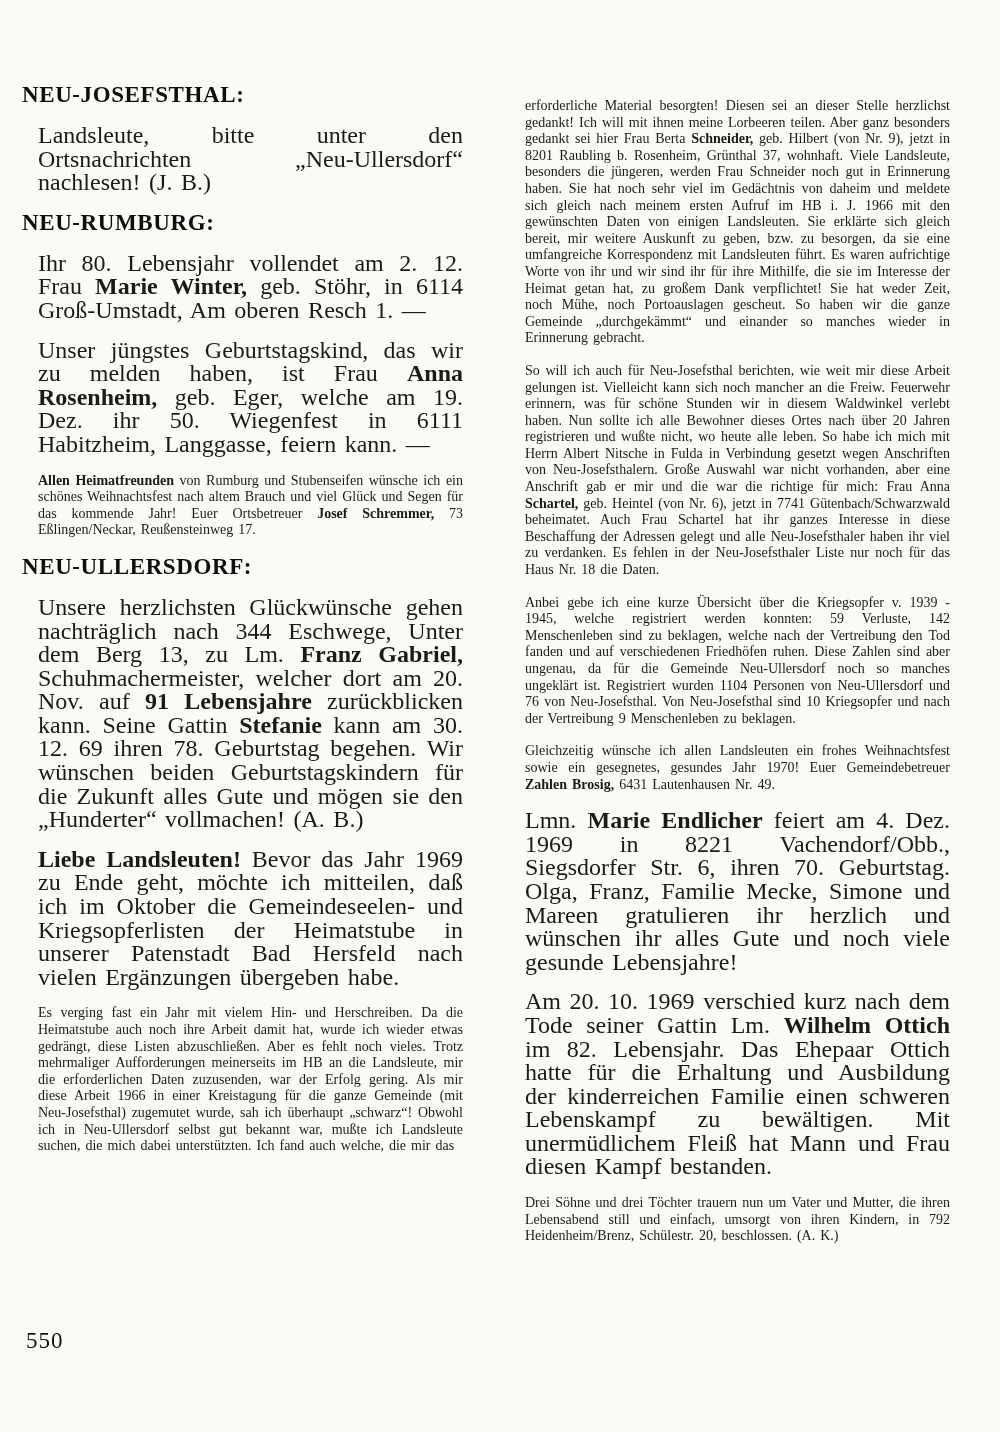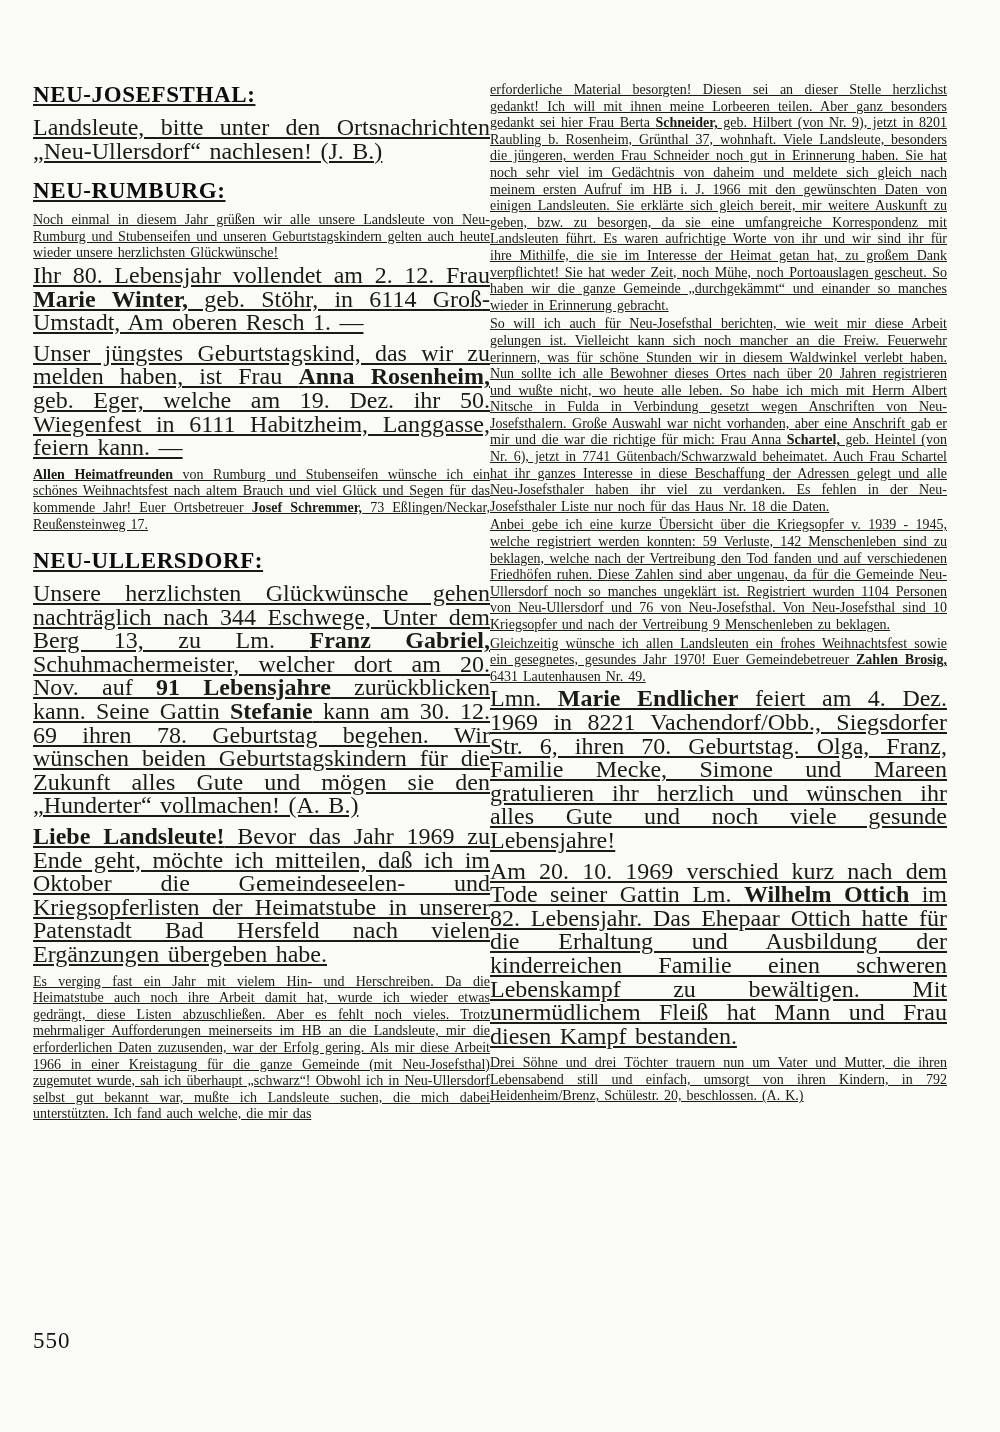--- a/index.html
+++ b/index.html
@@ -10,88 +10,87 @@
     width: 1000px;
     height: 1432px;
     background: #fafaf6;
     color: #1b1a17;
     font-family: "Liberation Serif", serif;
     overflow: hidden;
     position: relative;
   }
   .page {
     display: flex;
-    padding: 82px 24px 0 33px;
+    gap: 30px;
+    padding: 82px 24px 0 22px;
     box-sizing: border-box;
-    text-decoration: underline;
   }
   .col {
     width: 457px;
     flex: 0 0 457px;
   }
   h2 {
     font-family: "Liberation Serif", serif;
     font-size: 23px;
     font-weight: 700;
     letter-spacing: 0.6px;
     margin: 15px 0 8px 0;
     color: #0e0d0b;
   }
   section:first-child h2 { margin-top: 0; }
   p {
-    margin: 0;
+    margin: 16px;
     text-align: justify;
     text-justify: inter-word;
   }
   p.lg {
     font-size: 24px;
     line-height: 23.6px;
     word-spacing: 2.5px;
     margin-bottom: 7px;
   }
   p.sm {
     font-size: 14px;
     line-height: 16.6px;
     word-spacing: 1.5px;
     margin-bottom: 2px;
   }
   p b { font-weight: 700; }
   .page-number {
     position: absolute;
-    left: 33px;
+    left: 26px;
     top: 1328px;
     font-size: 23px;
     letter-spacing: 1px;
     color: #141311;
   }
 </style>
 </head>
 <body>
 
 <div class="page">
 
   <div class="col">
 
     <section>
       <h2>NEU-JOSEFSTHAL:</h2>
       <p class="lg"><span>Landsleute, bitte unter den Ortsnachrichten „Neu-Ullersdorf“ nachlesen! (J. B.)</span></p>
     </section>
 
     <section>
       <h2>NEU-RUMBURG:</h2>
-      <p class="sm"><span>Noch einmal in diesem Jahr grüßen wir alle unsere Landsleute von Neu-Rumburg und Stubenseifen und unseren Geburtstagskindern gelten auch heute wieder unsere herzlichsten Glückwünsche!</span></p>
       <p class="lg"><span>Ihr 80. Lebensjahr vollendet am 2. 12. Frau </span><b>Marie Winter,</b><span> geb. Stöhr, in 6114 Groß-Umstadt, Am oberen Resch 1. —</span></p>
       <p class="lg"><span>Unser jüngstes Geburtstagskind, das wir zu melden haben, ist Frau </span><b>Anna Rosenheim,</b><span> geb. Eger, welche am 19. Dez. ihr 50. Wiegenfest in 6111 Habitzheim, Langgasse, feiern kann. —</span></p>
       <p class="sm"><b>Allen Heimatfreunden</b><span> von Rumburg und Stubenseifen wünsche ich ein schönes Weihnachtsfest nach altem Brauch und viel Glück und Segen für das kommende Jahr! Euer Ortsbetreuer </span><b>Josef Schremmer,</b><span> 73 Eßlingen/Neckar, Reußensteinweg 17.</span></p>
     </section>
 
     <section>
       <h2>NEU-ULLERSDORF:</h2>
       <p class="lg"><span>Unsere herzlichsten Glückwünsche gehen nachträglich nach 344 Eschwege, Unter dem Berg 13, zu Lm. </span><b>Franz Gabriel,</b><span> Schuhmachermeister, welcher dort am 20. Nov. auf </span><b>91 Lebensjahre</b><span> zurückblicken kann. Seine Gattin </span><b>Stefanie</b><span> kann am 30. 12. 69 ihren 78. Geburtstag begehen. Wir wünschen beiden Geburtstagskindern für die Zukunft alles Gute und mögen sie den „Hunderter“ vollmachen! (A. B.)</span></p>
-      <p class="lg"><b>Liebe Landsleute!</b><span> Bevor das Jahr 1969 zu Ende geht, möchte ich mitteilen, daß ich im Oktober die Gemeindeseelen- und Kriegsopferlisten der Heimatstube in unserer Patenstadt Bad Hersfeld nach vielen Ergänzungen übergeben habe.</span></p>
+      <p class="lg"><b>Liebe Landsleuten!</b><span> Bevor das Jahr 1969 zu Ende geht, möchte ich mitteilen, daß ich im Oktober die Gemeindeseelen- und Kriegsopferlisten der Heimatstube in unserer Patenstadt Bad Hersfeld nach vielen Ergänzungen übergeben habe.</span></p>
       <p class="sm"><span>Es verging fast ein Jahr mit vielem Hin- und Herschreiben. Da die Heimatstube auch noch ihre Arbeit damit hat, wurde ich wieder etwas gedrängt, diese Listen abzuschließen. Aber es fehlt noch vieles. Trotz mehrmaliger Aufforderungen meinerseits im HB an die Landsleute, mir die erforderlichen Daten zuzusenden, war der Erfolg gering. Als mir diese Arbeit 1966 in einer Kreistagung für die ganze Gemeinde (mit Neu-Josefsthal) zugemutet wurde, sah ich überhaupt „schwarz“! Obwohl ich in Neu-Ullersdorf selbst gut bekannt war, mußte ich Landsleute suchen, die mich dabei unterstützten. Ich fand auch welche, die mir das</span></p>
     </section>
 
   </div>
 
   <div class="col">
 
     <section>
       <p class="sm"><span>erforderliche Material besorgten! Diesen sei an dieser Stelle herzlichst gedankt! Ich will mit ihnen meine Lorbeeren teilen. Aber ganz besonders gedankt sei hier Frau Berta </span><b>Schneider,</b><span> geb. Hilbert (von Nr. 9), jetzt in 8201 Raubling b. Rosenheim, Grünthal 37, wohnhaft. Viele Landsleute, besonders die jüngeren, werden Frau Schneider noch gut in Erinnerung haben. Sie hat noch sehr viel im Gedächtnis von daheim und meldete sich gleich nach meinem ersten Aufruf im HB i. J. 1966 mit den gewünschten Daten von einigen Landsleuten. Sie erklärte sich gleich bereit, mir weitere Auskunft zu geben, bzw. zu besorgen, da sie eine umfangreiche Korrespondenz mit Landsleuten führt. Es waren aufrichtige Worte von ihr und wir sind ihr für ihre Mithilfe, die sie im Interesse der Heimat getan hat, zu großem Dank verpflichtet! Sie hat weder Zeit, noch Mühe, noch Portoauslagen gescheut. So haben wir die ganze Gemeinde „durchgekämmt“ und einander so manches wieder in Erinnerung gebracht.</span></p>
       <p class="sm"><span>So will ich auch für Neu-Josefsthal berichten, wie weit mir diese Arbeit gelungen ist. Vielleicht kann sich noch mancher an die Freiw. Feuerwehr erinnern, was für schöne Stunden wir in diesem Waldwinkel verlebt haben. Nun sollte ich alle Bewohner dieses Ortes nach über 20 Jahren registrieren und wußte nicht, wo heute alle leben. So habe ich mich mit Herrn Albert Nitsche in Fulda in Verbindung gesetzt wegen Anschriften von Neu-Josefsthalern. Große Auswahl war nicht vorhanden, aber eine Anschrift gab er mir und die war die richtige für mich: Frau Anna </span><b>Schartel,</b><span> geb. Heintel (von Nr. 6), jetzt in 7741 Gütenbach/Schwarzwald beheimatet. Auch Frau Schartel hat ihr ganzes Interesse in diese Beschaffung der Adressen gelegt und alle Neu-Josefsthaler haben ihr viel zu verdanken. Es fehlen in der Neu-Josefsthaler Liste nur noch für das Haus Nr. 18 die Daten.</span></p>

